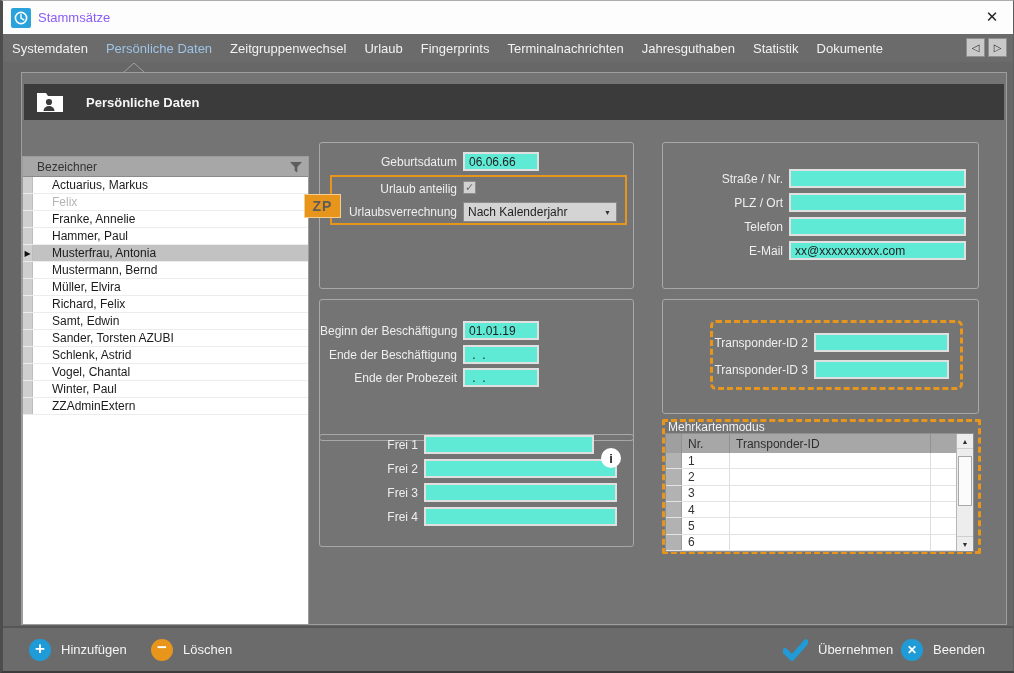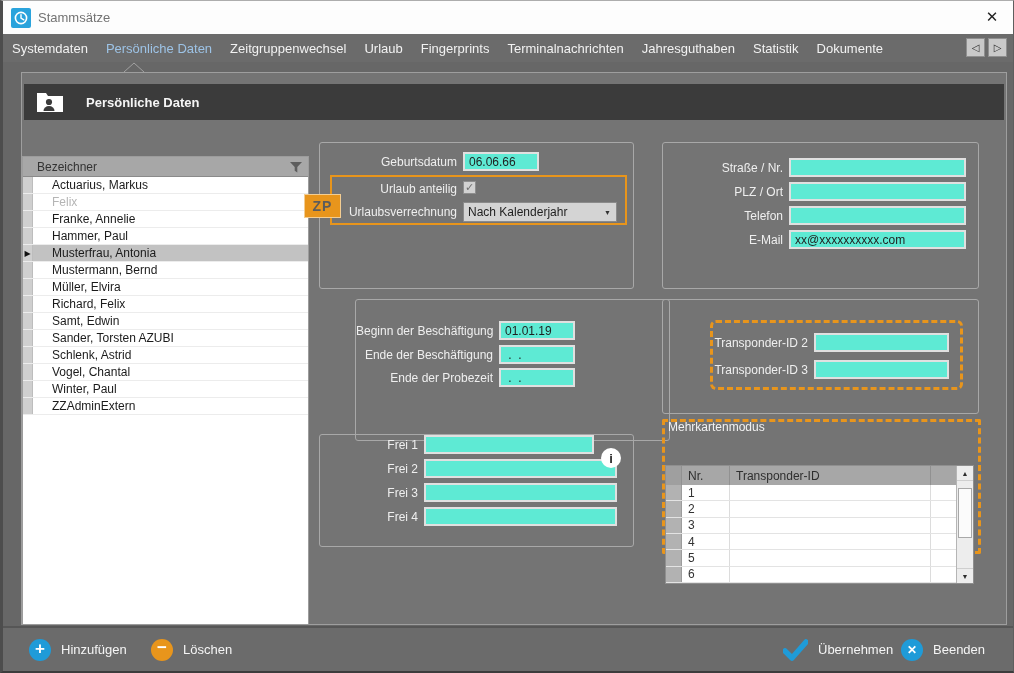--- a/index.html
+++ b/index.html
@@ -7,21 +7,21 @@
   body { font-family: "Liberation Sans", sans-serif; font-size: 12px; }
   .window {
     position: relative; width: 1014px; height: 673px; overflow: hidden;
     background: #676767;
     border-left: 3px solid #4d4d4d; border-top: 1px solid #adadad;
     border-right: 1px solid #5e5e5e; border-bottom: 2px solid #3c3c3c;
   }
   
   .titlebar { position:absolute; left:0; right:0; top:0; height:33px; background:#fdfdfd; display:flex; align-items:center; }
   .app-icon { width:20px; height:20px; margin-left:8px; flex:0 0 auto; }
-  .title-text { margin-left:7px; color:#737373; font-size:13px; }
+  .title-text { margin-left:7px; color:#8b5cf6; font-size:13px; }
   .close-btn { position:absolute; right:6px; top:2px; width:30px; height:28px; display:flex; align-items:center; justify-content:center; color:#222; font-size:15px; cursor:default; }
   
   .tabbar { position:absolute; left:0; right:0; top:33px; height:28px; background:#6b6b6b; display:flex; align-items:center; }
   .tab { padding:0 9px; color:#f2f2f2; font-size:13px; white-space:nowrap; }
   .tab.active { color:#9dc3e6; }
   .navbtns { position:absolute; right:6px; top:4px; display:flex; gap:3px; }
   .navbtn { width:19px; height:19px; background:#c9c9c9; border:1px solid #8f8f8f; display:flex; align-items:center; justify-content:center; font-size:10px; color:#2d2d2d; }
   
   .content { position:absolute; left:0; right:0; top:61px; height:567px; background:#676767; }
   .notch { position:absolute; left:121px; top:0px; }
@@ -36,22 +36,22 @@
   .funnel { position:absolute; right:6px; top:5px; }
   .lrow { display:flex; height:17px; align-items:center; border-bottom:1px solid #ececec; background:#fff; color:#1b1b1b; }
   .lrow .lgut { width:10px; align-self:stretch; background:#cfcfcf; border-right:1px solid #bdbdbd; font-size:8px; color:#111; display:flex; align-items:center; justify-content:center; }
   .lrow .ltxt { padding-left:19px; white-space:nowrap; }
   .lrow.disabled .ltxt { color:#b5b5b5; }
   .lrow.selected { background:#c2c2c2; }
   .lrow.selected .lgut { background:#cfcfcf; }
   
   .grp { position:absolute; border:1px solid #a8a8a8; border-radius:3px; }
   .grp-personal   { left:297px; top:69px;  width:315px; height:147px; padding-top:9px; }
-  .grp-address    { left:640px; top:69px;  width:317px; height:147px; padding-top:15px; }
-  .grp-employment { left:297px; top:226px; width:315px; height:142px; padding-top:21px;margin-left:36px; }
+  .grp-address    { left:640px; top:69px;  width:317px; height:147px; padding-top:26px; }
+  .grp-employment { left:297px; top:226px; width:315px; height:142px; padding-top:21px; }
   .grp-frei       { left:297px; top:361px; width:315px; height:113px; }
   .grp-transponder{ left:640px; top:226px; width:317px; height:115px; padding-top:33px; }
   .frow { display:flex; align-items:center; height:19px; }
   .frow + .frow { margin-top:5px; }
   .lbl { width:143px; text-align:right; padding-right:6px; color:#efefef; white-space:nowrap; }
   .grp-address .lbl { width:126px; }
   .grp-frei .lbl { width:104px; }
   .grp-transponder .lbl { width:151px; }
   .grp-transponder .frow + .frow { margin-top:8px; }
   .fld { height:19px; background:#5eead4; border:2px solid #e0e0e0; color:#1f1f1f; padding:0 4px; display:flex; align-items:center; }
@@ -62,21 +62,21 @@
   .sel { position:relative; width:154px; height:20px; background:#d4d4d4; border:1px solid #8b8b8b; color:#1f1f1f; display:flex; align-items:center; padding:0 4px; }
   .sel .sel-arrow { position:absolute; right:5px; top:6px; font-size:7px; color:#333; }
   .hl-rect { position:absolute; left:10px; top:32px; width:297px; height:50px; border:2px solid #e8951c; pointer-events:none; }
   .zp-badge { position:absolute; left:282px; top:121px; width:37px; height:24px; background:#e8951c; border:1px solid #f3cd92; color:#5c5c5c; font-weight:bold; font-size:14px; display:flex; align-items:center; justify-content:center; letter-spacing:1px; z-index:5; }
   .dash-rect { position:absolute; border:3px dashed #e8951c; border-radius:6px; pointer-events:none; }
   .dash-transponder { left:47px; top:20px; width:253px; height:70px; }
   .dash-mehrkarten { left:640px; top:346px; width:319px; height:135px; border-radius:2px; }
   .mehr-title { position:absolute; left:646px; top:347px; color:#f2f2f2; }
   .info-btn { position:absolute; left:281px; top:13px; width:20px; height:20px; border-radius:50%; background:#fff; color:#2e2e2e; font-weight:bold; font-size:13px; display:flex; align-items:center; justify-content:center; }
   
-  .mtable { position:absolute; left:643px; top:360px; width:309px; height:119px; background:#fff; border:1px solid #8f8f8f;margin-top:32px; }
+  .mtable { position:absolute; left:643px; top:360px; width:309px; height:119px; background:#fff; border:1px solid #8f8f8f; }
   .mhead { display:flex; height:19px; background:#a7a7a7; color:#2f2f2f; }
   .mhead .hc { display:flex; align-items:center; }
   .hc.gut { width:16px; border-right:1px solid #919191; background:#9f9f9f; }
   .hc.nr  { width:48px; padding-left:6px; border-right:1px solid #919191; }
   .hc.tid { width:201px; padding-left:6px; border-right:1px solid #919191; }
   .hc.fill{ width:26px; }
   .mbody { position:absolute; left:0; top:19px; right:17px; bottom:0; display:flex; flex-direction:column; }
   .trow { flex:1; display:flex; border-bottom:1px solid #e3e3e3; background:#fff; color:#333; }
   .tc { display:flex; align-items:center; }
   .tc.gut { width:16px; background:#b2b2b2; border-right:1px solid #9c9c9c; }

